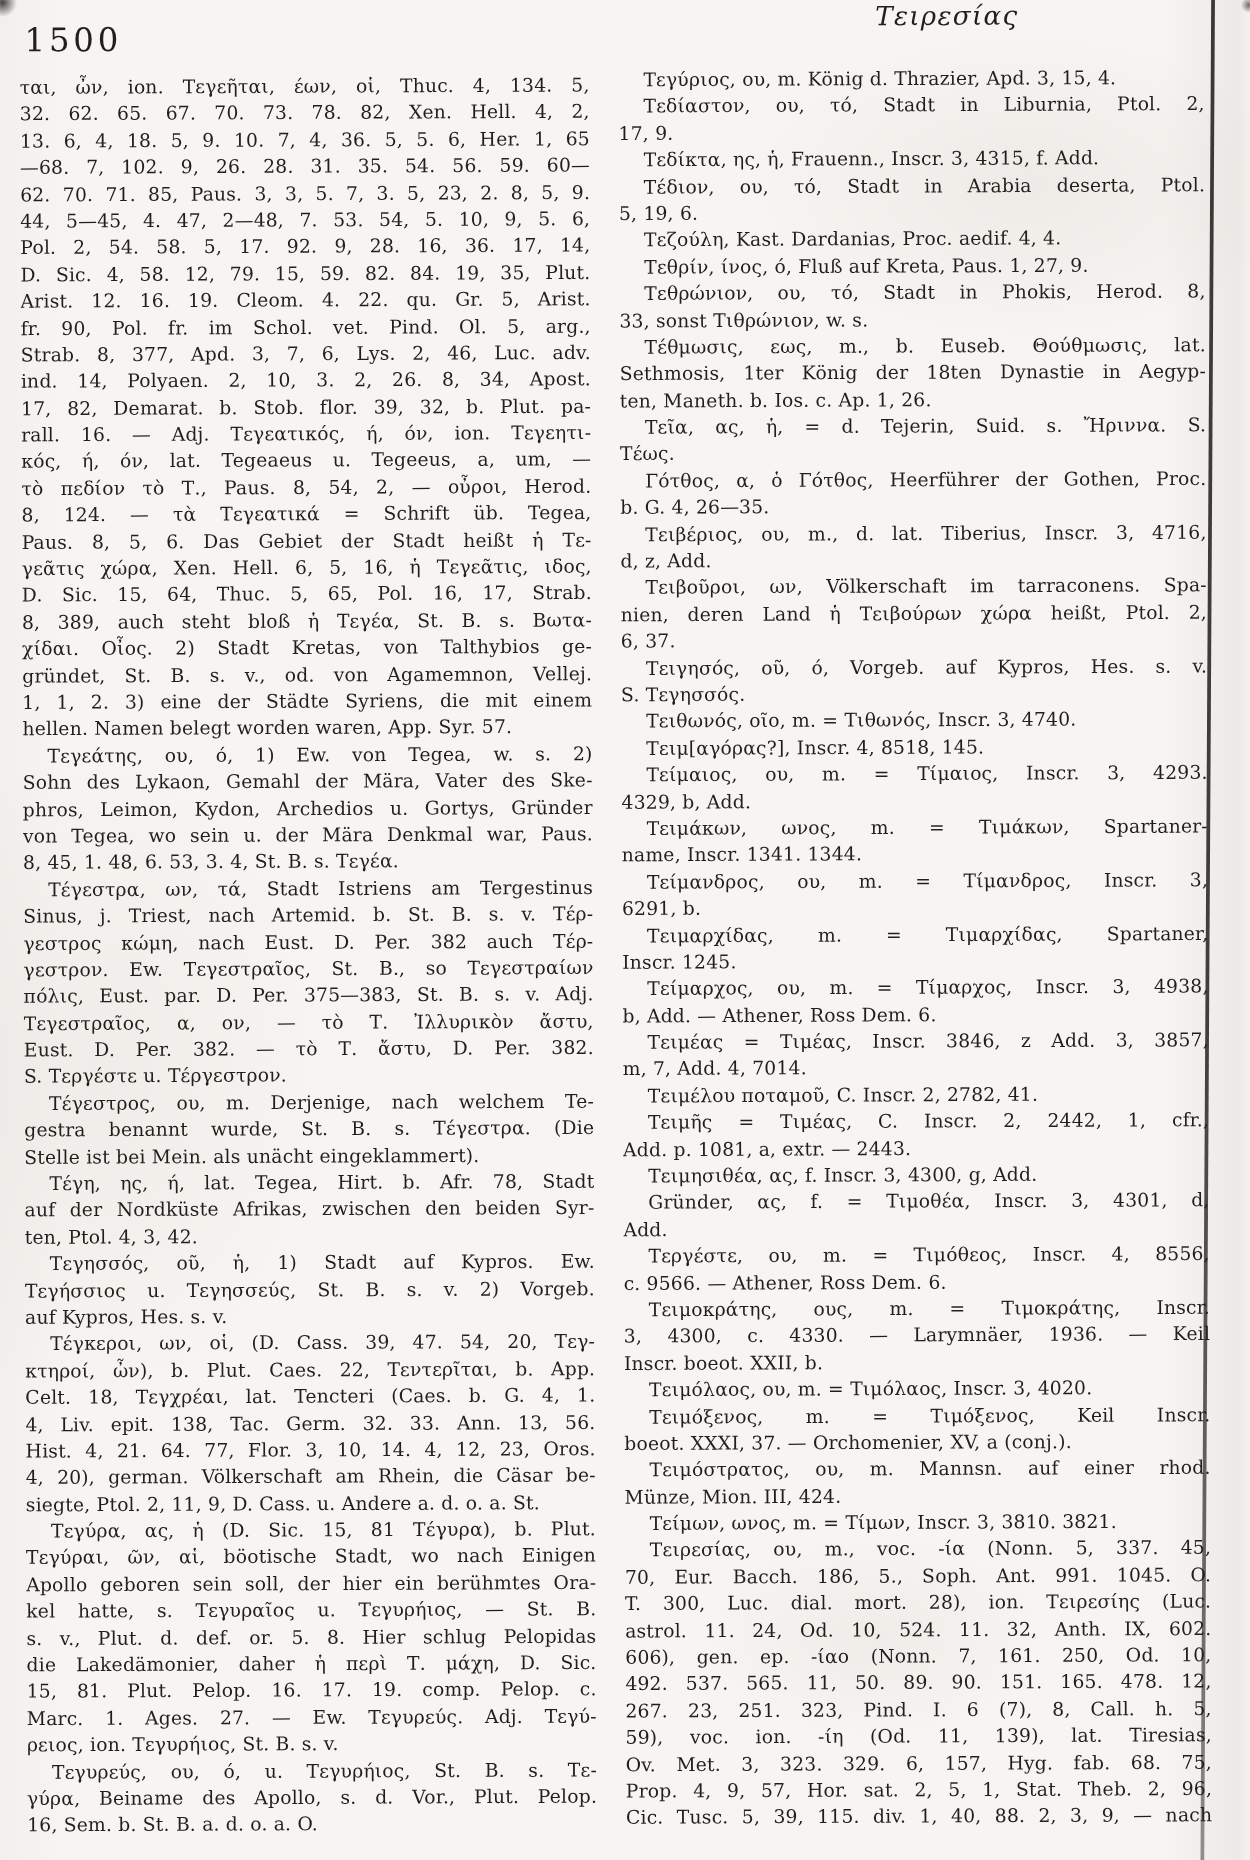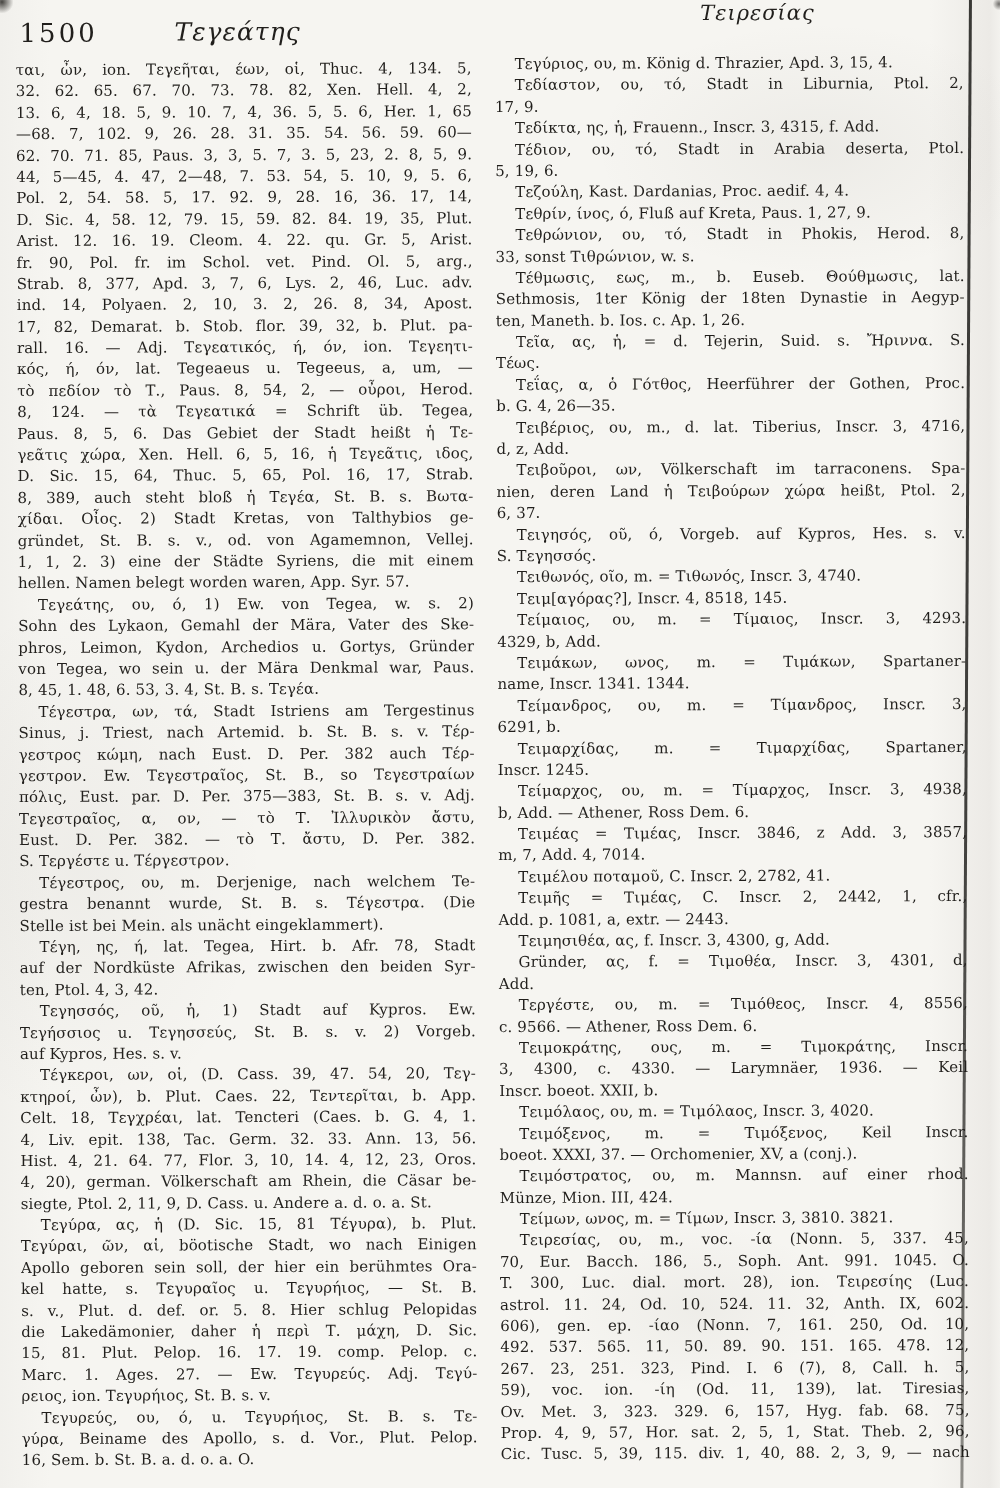--- a/index.html
+++ b/index.html
@@ -55,21 +55,20 @@
   .line.i{text-indent:20px;}
   .hw{font-weight:normal;}
 </style>
 </head>
 <body>
 
 <div class="page">
   <div class="edge-line"></div>
   <div class="content">
     <span class="pagenum">1500</span>
-    <span class="head-left">Τεγεάτης</span>
     <span class="head-right">Τειρεσίας</span>
     <div class="col col-left">
         <div class="line">ται, ὦν, ion. Τεγεῆται, έων, οἱ, Thuc. 4, 134. 5,</div>
         <div class="line">32. 62. 65. 67. 70. 73. 78. 82, Xen. Hell. 4, 2,</div>
         <div class="line">13. 6, 4, 18. 5, 9. 10. 7, 4, 36. 5, 5. 6, Her. 1, 65</div>
         <div class="line">—68. 7, 102. 9, 26. 28. 31. 35. 54. 56. 59. 60—</div>
         <div class="line">62. 70. 71. 85, Paus. 3, 3, 5. 7, 3. 5, 23, 2. 8, 5, 9.</div>
         <div class="line">44, 5—45, 4. 47, 2—48, 7. 53. 54, 5. 10, 9, 5. 6,</div>
         <div class="line">Pol. 2, 54. 58. 5, 17. 92. 9, 28. 16, 36. 17, 14,</div>
         <div class="line">D. Sic. 4, 58. 12, 79. 15, 59. 82. 84. 19, 35, Plut.</div>
@@ -141,21 +140,21 @@
         <div class="line e">5, 19, 6.</div>
         <div class="line i e"><b class="hw">Τεζούλη,</b> Kast. Dardanias, Proc. aedif. 4, 4.</div>
         <div class="line i e"><b class="hw">Τεθρίν,</b> ίνος, ό, Fluß auf Kreta, Paus. 1, 27, 9.</div>
         <div class="line i"><b class="hw">Τεθρώνιον,</b> ου, τό, Stadt in Phokis, Herod. 8,</div>
         <div class="line e">33, sonst Τιθρώνιον, w. s.</div>
         <div class="line i"><b class="hw">Τέθμωσις,</b> εως, m., b. Euseb. Θούθμωσις, lat.</div>
         <div class="line">Sethmosis, 1ter König der 18ten Dynastie in Aegyp-</div>
         <div class="line e">ten, Maneth. b. Ios. c. Ap. 1, 26.</div>
         <div class="line i"><b class="hw">Τεῖα,</b> ας, ἡ, = d. Tejerin, Suid. s. Ἤριννα. S.</div>
         <div class="line e">Τέως.</div>
-        <div class="line i"><b class="hw">Τεΐας,</b> α, ὁ Γότθος, Heerführer der Gothen, Proc.</div>
+        <div class="line i"><b class="hw">Γότθος,</b> α, ὁ Γότθος, Heerführer der Gothen, Proc.</div>
         <div class="line e">b. G. 4, 26—35.</div>
         <div class="line i"><b class="hw">Τειβέριος,</b> ου, m., d. lat. Tiberius, Inscr. 3, 4716,</div>
         <div class="line e">d, z, Add.</div>
         <div class="line i"><b class="hw">Τειβοῦροι,</b> ων, Völkerschaft im tarraconens. Spa-</div>
         <div class="line">nien, deren Land ἡ Τειβούρων χώρα heißt, Ptol. 2,</div>
         <div class="line e">6, 37.</div>
         <div class="line i"><b class="hw">Τειγησός,</b> οῦ, ό, Vorgeb. auf Kypros, Hes. s. v.</div>
         <div class="line e">S. Τεγησσός.</div>
         <div class="line i e"><b class="hw">Τειθωνός,</b> οῖο, m. = Τιθωνός, Inscr. 3, 4740.</div>
         <div class="line i e"><b class="hw">Τειμ[αγόρας?],</b> Inscr. 4, 8518, 145.</div>

